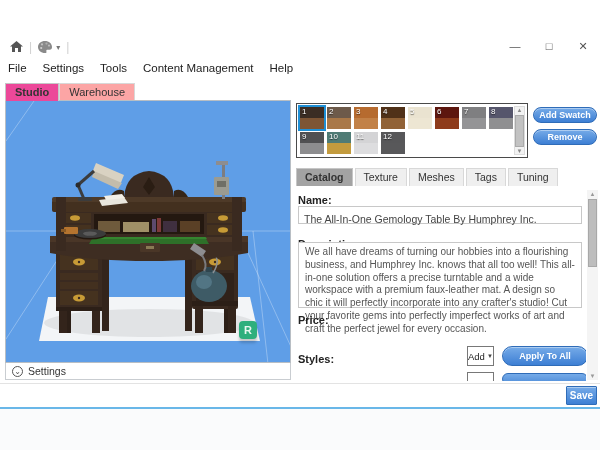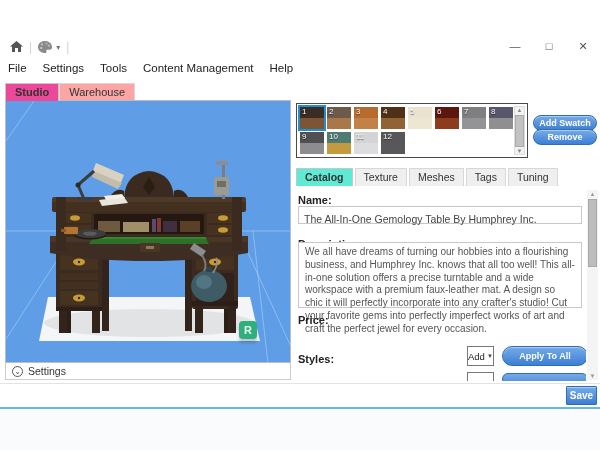--- a/index.html
+++ b/index.html
@@ -39,21 +39,21 @@
   .sw-num { position:absolute; left:2px; top:0px; font-size:8px; color:#fff; text-shadow:0 1px 1px rgba(0,0,0,0.6); }
   .sw-scroll { position:absolute; right:2px; top:2px; width:11px; height:49px; background:#f2f2f2; border:1px solid #dcdcdc; }
   .sw-scroll .arrow { position:absolute; left:0; width:9px; text-align:center; font-size:6px; color:#888; }
   .sw-thumb { position:absolute; left:0px; top:8px; width:9px; height:32px; background:#c2c2c2; border:1px solid #aaa; }
 
   .side-btn { position:absolute; left:533px; width:64px; height:16px; border-radius:8px; border:1px solid #2f6cb8; background:linear-gradient(#76abe8,#3d7fd4); color:#fff; font-size:9px; font-weight:bold; text-align:center; line-height:14px; cursor:pointer; box-shadow:inset 0 1px 0 rgba(255,255,255,0.4); }
 
   
   .cat-tabs { position:absolute; left:296px; top:168px; display:flex; }
   .ctab { font-size:10.5px; color:#333; padding:2px 8px 3px 8px; background:#efefef; border:1px solid #d8d8d8; border-bottom:none; margin-right:2px; }
-  .ctab.active { background:#5eead4; font-weight:bold; border-color:#c6c6c6; }
+  .ctab.active { background:#a3a3a3; font-weight:bold; border-color:#c6c6c6; }
 
   
   .content { position:absolute; left:296px; top:186px; width:290px; height:195px; overflow:hidden; }
   .field-label { position:absolute; left:2px; font-size:11px; font-weight:bold; color:#222; }
   .text-input { position:absolute; left:2px; width:284px; height:18px; border:1px solid #c8c8c8; background:#fff; font-size:10.5px; color:#444; padding:4px 5px; font-family:Liberation Sans, sans-serif; }
   .desc-box { position:absolute; left:2px; top:56px; width:284px; height:66px; border:1px solid #c8c8c8; background:#fff; font-size:10px; line-height:12.8px; color:#555; padding:3px 6px; }
   .mini-select { position:absolute; left:171px; width:27px; height:20px; border:1px solid #787878; background:#fff; font-size:9.5px; color:#222; display:flex; align-items:center; justify-content:space-between; gap:2px; cursor:pointer; }
   .mini-select .dd { font-size:6px; color:#444; }
   .apply-btn { position:absolute; left:206px; width:86px; height:20px; border-radius:10px; border:1px solid #2f6cb8; background:linear-gradient(#76abe8,#3d7fd4); color:#fff; font-size:9px; font-weight:bold; text-align:center; line-height:18px; cursor:pointer; box-shadow:inset 0 1px 0 rgba(255,255,255,0.4); }
   .cut-pill { position:absolute; left:206px; top:187px; width:86px; height:12px; border-radius:6px; border:1px solid #2f6cb8; background:linear-gradient(#76abe8,#4d8bd8); }
@@ -269,21 +269,21 @@
         <div class="swatch" style="background: linear-gradient(rgb(87, 87, 89) 0%, rgb(87, 87, 89) 50%, rgb(88, 88, 90) 50%, rgb(88, 88, 90) 100%);">
           <span class="sw-num">12</span>
         </div>
       </div>
     <div class="sw-scroll">
       <span class="arrow" style="top:0;">▲</span>
       <div class="sw-thumb"></div>
       <span class="arrow" style="bottom:0;">▼</span>
     </div>
   </div>
-  <div class="side-btn" style="top:115px;">Add Swatch</div>
+  <div class="side-btn" style="top:107px;">Add Swatch</div>
   <div class="side-btn" style="top:129px;">Remove Swatch</div>
 
   <div class="cat-tabs">
     <span class="ctab active">Catalog</span>
     <span class="ctab">Texture</span>
     <span class="ctab">Meshes</span>
     <span class="ctab">Tags</span>
     <span class="ctab">Tuning</span>
   </div>
 

